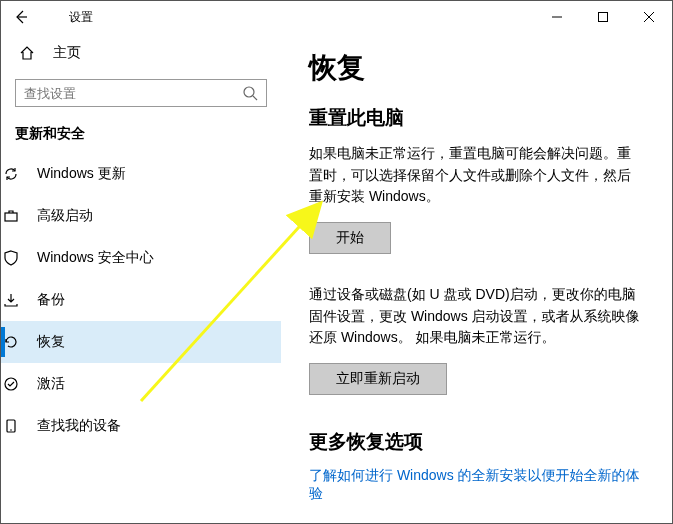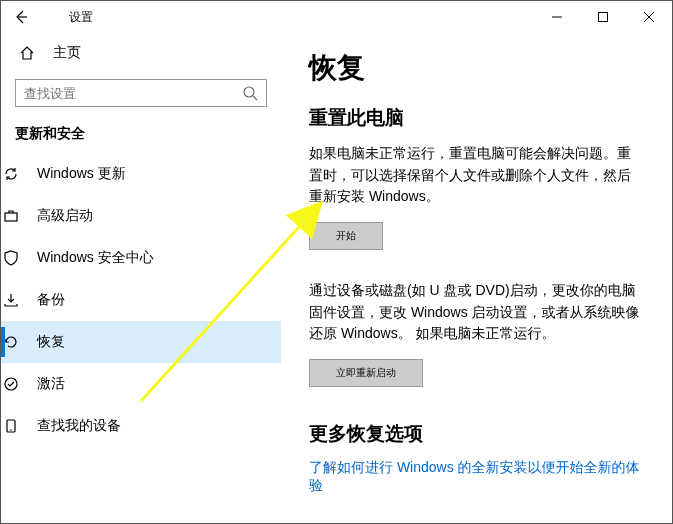--- a/index.html
+++ b/index.html
@@ -20,21 +20,21 @@
     .section-title { font-size: 14px; font-weight: 600; padding: 6px 14px 10px 14px; }
     .nav-item { display: flex; align-items: center; height: 42px; padding-left: 0; cursor: default; position: relative; }
     .nav-item.selected { background: #d9ecf9; }
     .nav-item.selected::before { content: ""; position: absolute; left: 0; top: 6px; bottom: 6px; width: 4px; background: #0078d4; }
     .nav-item .icon { width: 20px; display: flex; align-items: center; justify-content: center; }
     .nav-item .label { font-size: 14px; margin-left: 16px; }
     .main { flex: 1; padding: 16px 28px 0 28px; overflow: hidden; }
     .page-title { font-size: 28px; font-weight: 600; margin-bottom: 18px; }
     .section-h { font-size: 19px; font-weight: 600; margin-bottom: 12px; margin-top: 4px; }
     .section-p { font-size: 14px; line-height: 1.55; color: #000; margin-bottom: 14px; max-width: 340px; }
-    .btn { display: inline-block; border: 1px solid #999; background: #ccc; padding: 6px 26px; font-size: 10px; cursor: default; font-family: Liberation Mono, monospace; }
+    .btn { display: inline-block; border: 1px solid #999; background: #ccc; padding: 6px 26px; font-size: 14px; cursor: default; font-family: Liberation Mono, monospace; }
     .spacer { height: 30px; }
     .link { color: #0066cc; font-size: 14px; cursor: pointer; }
     .arrow-annotation { position: absolute; left: 130px; top: 190px; pointer-events: none; z-index: 10; }
   </style>
 </head>
 <body>
 
 <div class="titlebar">
   <div class="back-btn">
     <svg width="16" height="16" viewBox="0 0 16 16">

